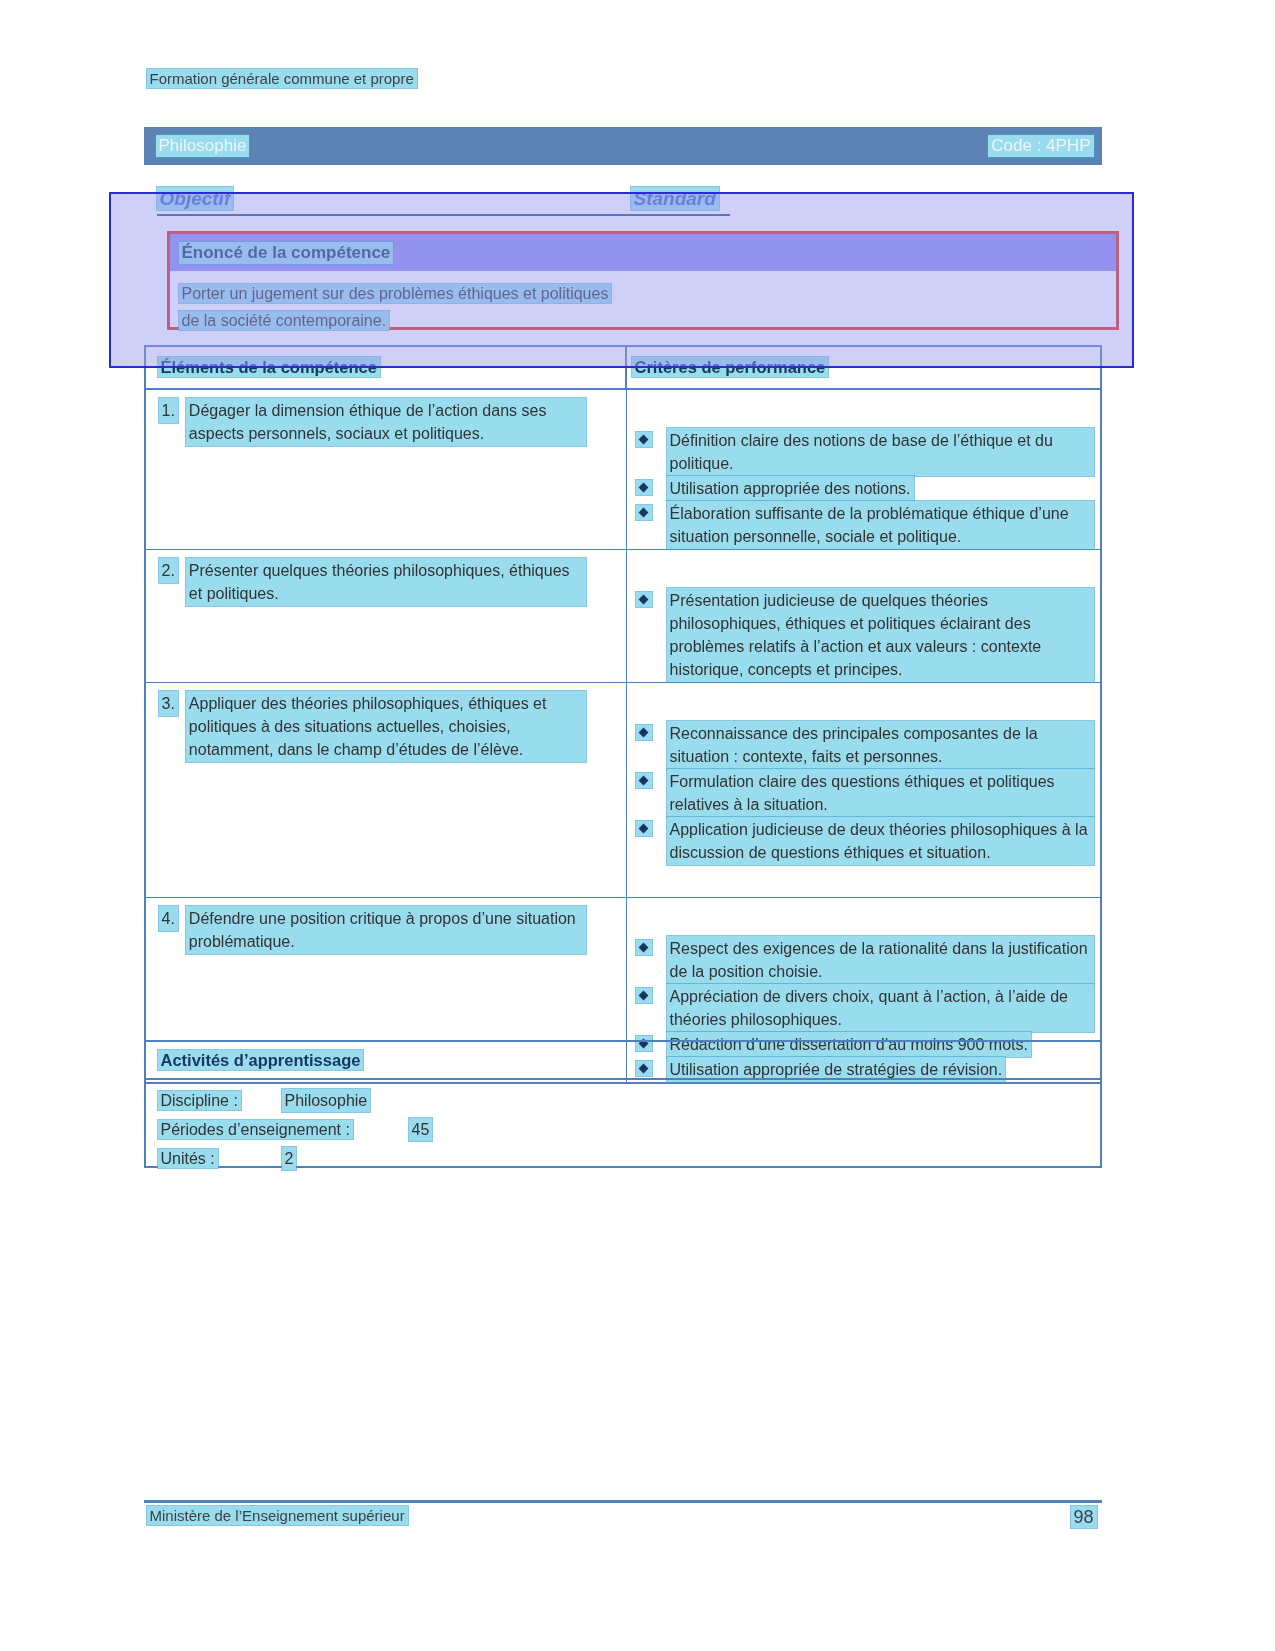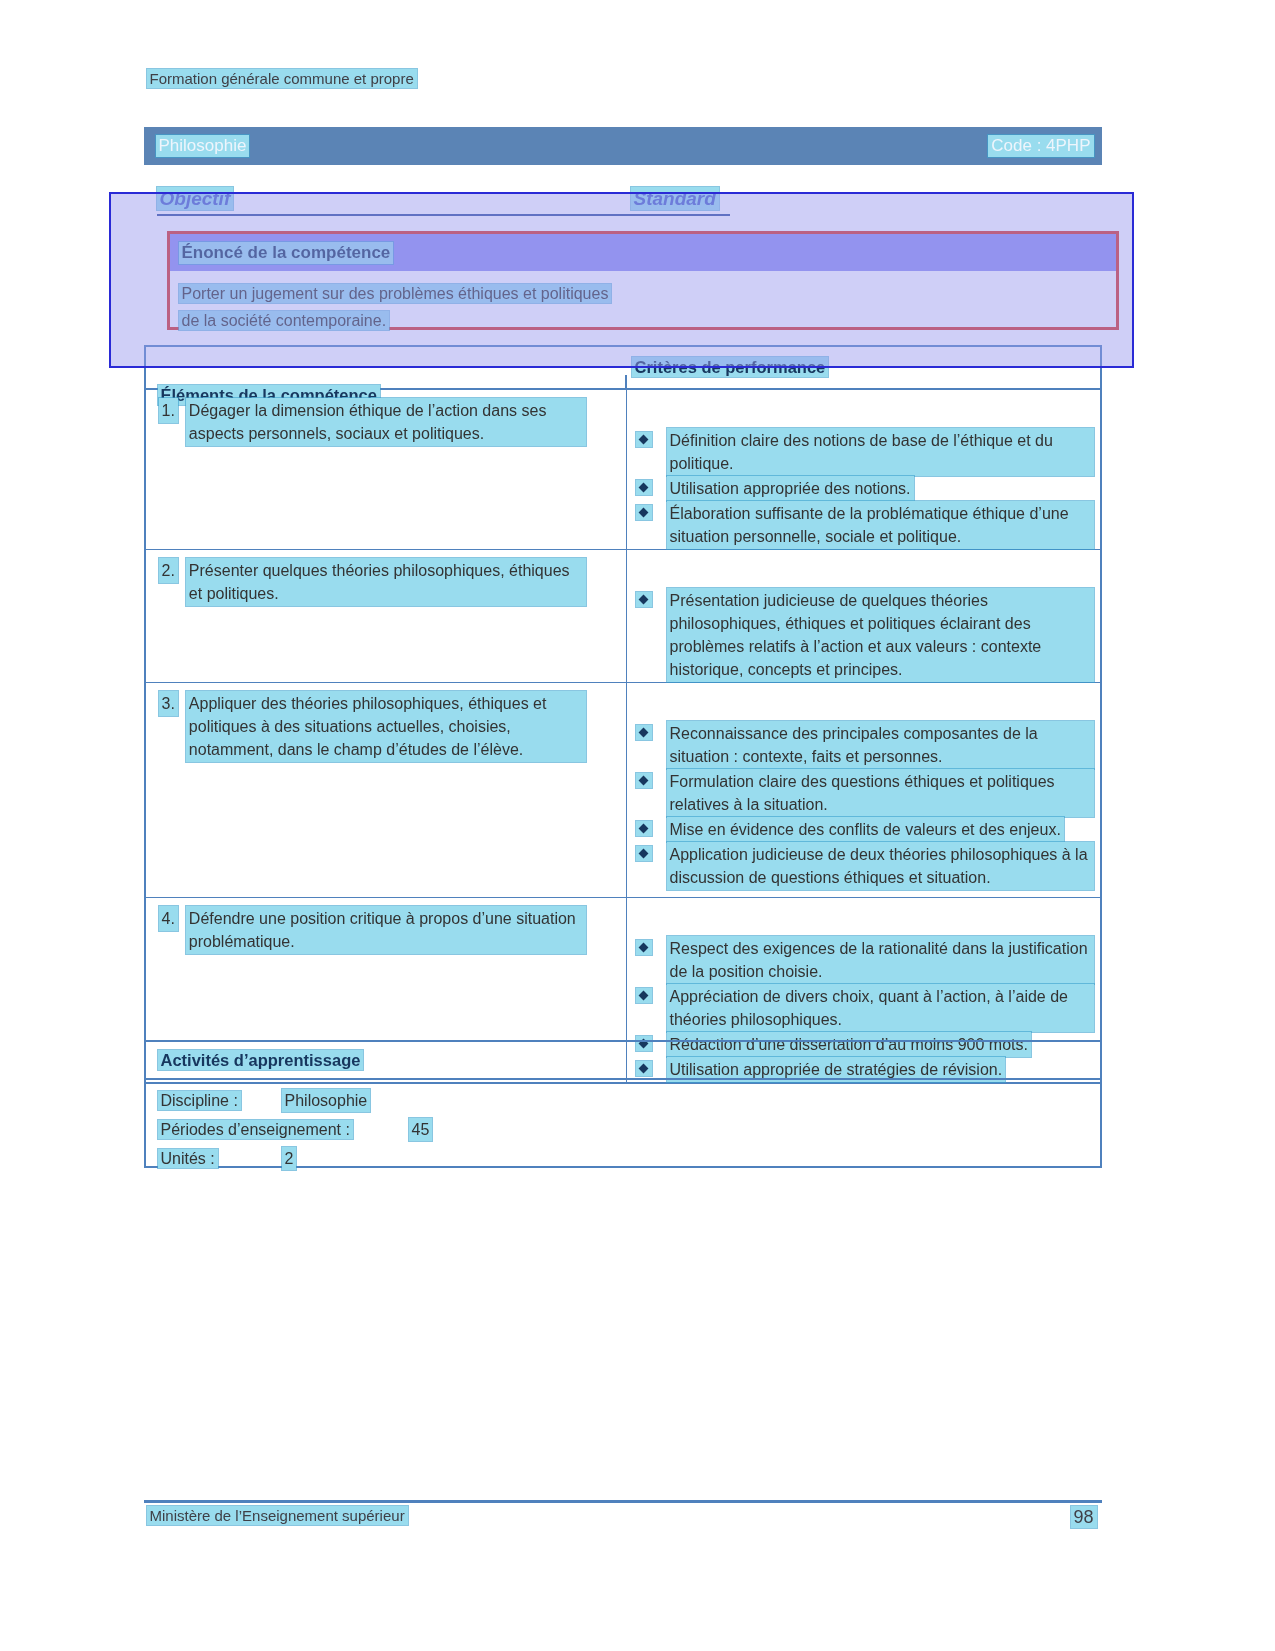--- a/index.html
+++ b/index.html
@@ -43,21 +43,21 @@
   }
   .enonce-body { padding:9px 0 0 9px; font-size:16px; line-height:27px; color:#333; }
   .enonce-body .wrapbox { display:inline-block; max-width:450px; }
 
   .comp-table {
     position:absolute; left:127px; top:345px; width:958px;
     border:2px solid var(--accent-blue, #4f81bd); background:#fff;
   }
   .thead { display:flex; height:43px; border-bottom:2px solid var(--accent-blue, #4f81bd); }
   .th { font-weight:bold; font-size:16.5px; color: var(--navy, #17375e); padding-top:11px; }
-  .th1 { width:481px; border-right:2px solid var(--accent-blue, #4f81bd); padding-left:12px;margin-top:28px; }
+  .th1 { width:481px; border-right:2px solid var(--accent-blue, #4f81bd); padding-left:12px; }
   .th2 { flex:1; padding-left:5px; }
   .trow { display:flex; border-bottom:1.5px solid var(--accent-blue, #4f81bd); }
   .trow:last-child { border-bottom:none; }
   .trow:nth-of-type(1) { min-height:148px; }
   .trow:nth-of-type(2) { min-height:100px; }
   .trow:nth-of-type(3) { min-height:215px; }
   .trow:nth-of-type(4) { min-height:173px; }
   .cell-el {
     width:481px; border-right:1.5px solid var(--accent-blue, #4f81bd);
     padding:8px 8px 0 13px; font-size:16px; line-height:23px; color:#333;
@@ -204,26 +204,20 @@
     <span class="crit-text hl">Reconnaissance des principales composantes de la situation : contexte, faits et personnes.</span>
   </li>
 
   <li class="crit">
     <span class="bullet-box hl">
                   <span class="bullet"></span>
                 </span>
     <span class="crit-text hl">Formulation claire des questions éthiques et politiques relatives à la situation.</span>
   </li>
 
-  <li class="crit">
-    <span class="bullet-box hl">
-                  <span class="bullet"></span>
-                </span>
-    <span class="crit-text hl">Mise en évidence des conflits de valeurs et des enjeux.</span>
-  </li>
 
   <li class="crit">
     <span class="bullet-box hl">
                   <span class="bullet"></span>
                 </span>
     <span class="crit-text hl">Application judicieuse de deux théories philosophiques à la discussion de questions éthiques et situation.</span>
   </li>
 </ul>
     </div>
   </div>

